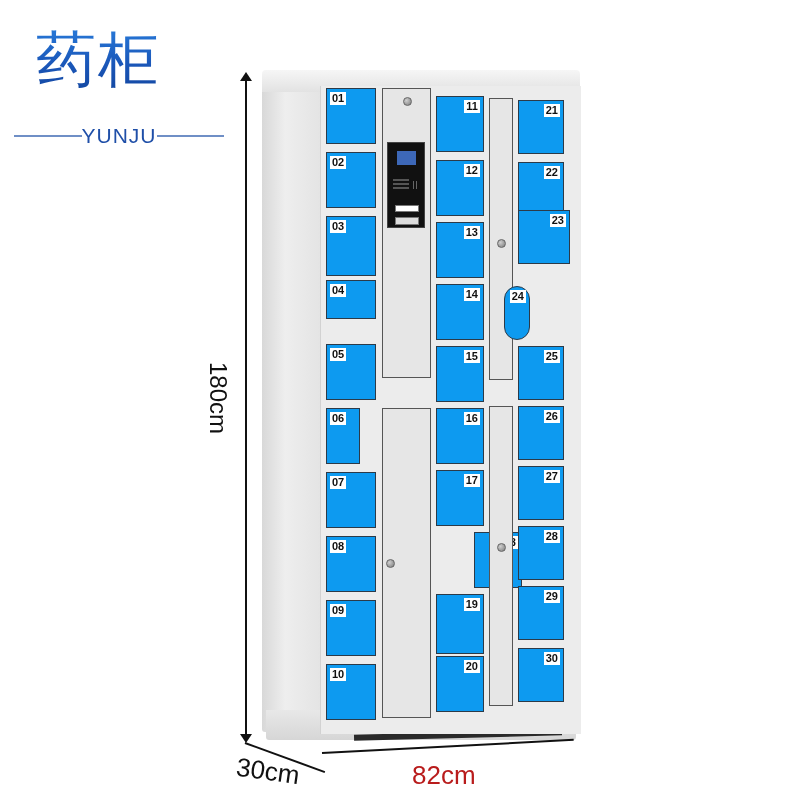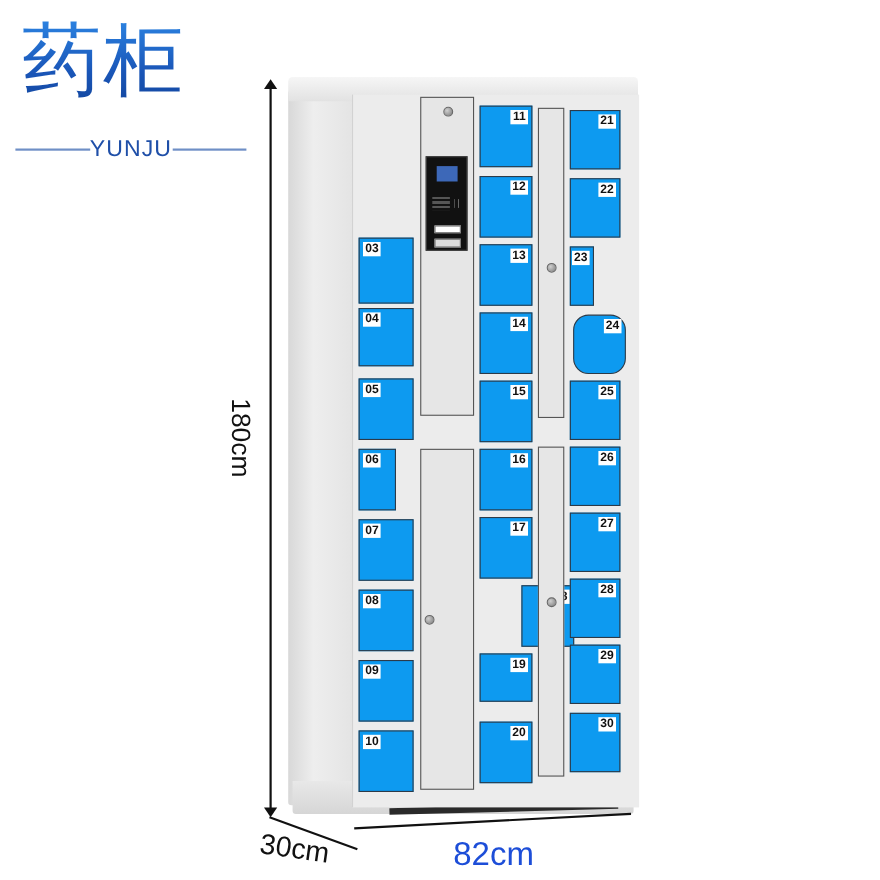--- a/index.html
+++ b/index.html
@@ -1,35 +1,35 @@
 <!DOCTYPE html>
 <html><head>
 <meta charset="utf-8">
 <style>
   html, body { margin:0; padding:0; background:#ffffff; }
   body { width:800px; height:800px; position:relative; overflow:hidden; font-family:"Liberation Sans", sans-serif; }
 
   
   .logo { position:absolute; left:14px; top:10px; width:210px; height:140px; }
-  .logo-cn { position:absolute; left:6px; top:0; font-family:Liberation Mono, monospace; font-size:72px; line-height:100px; letter-spacing:2px;
+  .logo-cn { position:absolute; left:22px; top:0; font-family:Liberation Serif, serif; font-size:60px; line-height:100px; letter-spacing:2px;
     color:#1a5fc4; background:linear-gradient(180deg,#2e8ae8 0%,#1a56b8 55%,#0f3e92 100%); -webkit-background-clip:text; background-clip:text; -webkit-text-fill-color:transparent; }
   .logo-sub { position:absolute; left:0; top:114px; width:210px; display:flex; align-items:center; gap:0; }
   .logo-line { flex:1; height:2px; background:#6f8fc6; }
   .logo-en { font-size:21px; color:#1f4fa8; letter-spacing:1px; }
 
   
   .dim-v { position:absolute; left:245px; top:78px; width:2px; height:660px; background:#111; }
   .arrow-up { position:absolute; left:240px; top:72px; width:0; height:0; border-left:6px solid transparent; border-right:6px solid transparent; border-bottom:9px solid #111; }
   .arrow-down { position:absolute; left:240px; top:734px; width:0; height:0; border-left:6px solid transparent; border-right:6px solid transparent; border-top:9px solid #111; }
   .label-180 { position:absolute; left:190px; top:405px; font-size:24px; color:#111; transform:rotate(90deg); transform-origin:left top; white-space:nowrap; left:232px; top:362px; }
 
   .dim-d { position:absolute; left:245px; top:742px; width:85px; height:2px; background:#111; transform:rotate(20deg); transform-origin:left center; }
   .dim-w { position:absolute; left:322px; top:752px; width:252px; height:2px; background:#111; transform:rotate(-3deg); transform-origin:left center; }
   .label-30 { position:absolute; left:236px; top:756px; font-size:26px; color:#111; transform:rotate(8deg); }
-  .label-82 { position:absolute; left:412px; top:760px; font-size:30px; color:#1d4ed8; }
+  .label-82 { position:absolute; left:412px; top:760px; font-size:26px; color:#b91c1c; }
 
   
   .cabinet { position:absolute; left:262px; top:70px; width:318px; height:670px; }
   .side-panel { position:absolute; left:0; top:12px; width:58px; height:650px; background:linear-gradient(90deg,#d8d8d8 0%,#eeeeee 40%,#e4e4e4 100%); border-radius:3px; }
   .top-panel { position:absolute; left:0; top:0; width:318px; height:22px; background:linear-gradient(180deg,#f6f6f6,#e2e2e2); border-radius:4px 4px 0 0; }
   .front { position:absolute; left:58px; top:16px; width:260px; height:648px; background:#ececec; border-left:1px solid #d2d2d2; }
   .base { position:absolute; left:4px; top:640px; width:310px; height:30px; background:linear-gradient(180deg,#e8e8e8,#d6d6d6); border-radius:0 0 3px 3px; }
   .base-gap { position:absolute; left:92px; top:662px; width:208px; height:6px; background:#2a2a2a; transform:rotate(-1.5deg); }
   .door { position:absolute; box-sizing:border-box; background:#0d9af0; border:1.5px solid #2c3a48; }
   .door .num { position:absolute; top:3px; background:#fff; color:#111; font-weight:bold; font-size:11px; padding:0 2px; line-height:13px; }
@@ -63,24 +63,30 @@
 <div class="arrow-down"></div>
 <div class="label-180">180cm</div>
 
 <div class="cabinet">
   <div class="side-panel"></div>
   <div class="top-panel"></div>
   <div class="base"></div>
   <div class="base-gap"></div>
   <div class="front">
 
+    <div class="door left" style="left:5px;top:2px;width:50px;height:56px;">
+        <span class="num">01</span>
+      </div>
+    <div class="door left" style="left:5px;top:66px;width:50px;height:56px;">
+        <span class="num">02</span>
+      </div>
     <div class="door left" style="left:5px;top:130px;width:50px;height:60px;">
         <span class="num">03</span>
       </div>
-    <div class="door left" style="left:5px;top:194px;width:50px;height:53px;">
+    <div class="door left" style="left:5px;top:194px;width:50px;height:39px;">
         <span class="num">04</span>
       </div>
     <div class="door left" style="left:5px;top:258px;width:50px;height:56px;">
         <span class="num">05</span>
       </div>
     <div class="door left" style="left:5px;top:322px;width:34px;height:56px;">
         <span class="num">06</span>
       </div>
     <div class="door left" style="left:5px;top:386px;width:50px;height:56px;">
         <span class="num">07</span>
@@ -126,44 +132,44 @@
       </div>
     <div class="door right" style="left:115px;top:322px;width:48px;height:56px;">
         <span class="num">16</span>
       </div>
     <div class="door right" style="left:115px;top:384px;width:48px;height:56px;">
         <span class="num">17</span>
       </div>
     <div class="door right" style="left:115px;top:446px;width:48px;height:56px;margin-left:38px;">
         <span class="num">18</span>
       </div>
-    <div class="door right" style="left:115px;top:508px;width:48px;height:44px;padding-left:30px;">
+    <div class="door right" style="left:115px;top:508px;width:48px;height:60px;padding-left:30px;">
         <span class="num">19</span>
       </div>
     <div class="door right" style="left:115px;top:570px;width:48px;height:56px;">
         <span class="num">20</span>
       </div>
 
     <div class="panel-door" style="left:168px;top:12px;width:24px;height:282px;">
       <div class="lock" style="left:7px;top:140px;"></div>
     </div>
     <div class="panel-door" style="left:168px;top:320px;width:24px;height:300px;">
       <div class="lock" style="left:7px;top:136px;"></div>
     </div>
 
     <div class="door right" style="left:197px;top:14px;width:46px;height:54px;">
         <span class="num">21</span>
       </div>
     <div class="door right" style="left:197px;top:76px;width:46px;height:54px;">
         <span class="num">22</span>
       </div>
-    <div class="door right" style="left:197px;top:138px;width:22px;height:54px;">
+    <div class="door right" style="left:197px;top:124px;width:52px;height:54px;">
         <span class="num">23</span>
       </div>
-    <div class="door right" style="left:200px;top:200px;width:48px;height:54px;border-radius:14px;">
+    <div class="door right" style="left:183px;top:200px;width:26px;height:54px;border-radius:14px;">
         <span class="num">24</span>
       </div>
     <div class="door right" style="left:197px;top:260px;width:46px;height:54px;">
         <span class="num">25</span>
       </div>
     <div class="door right" style="left:197px;top:320px;width:46px;height:54px;">
         <span class="num">26</span>
       </div>
     <div class="door right" style="left:197px;top:380px;width:46px;height:54px;">
         <span class="num">27</span>

